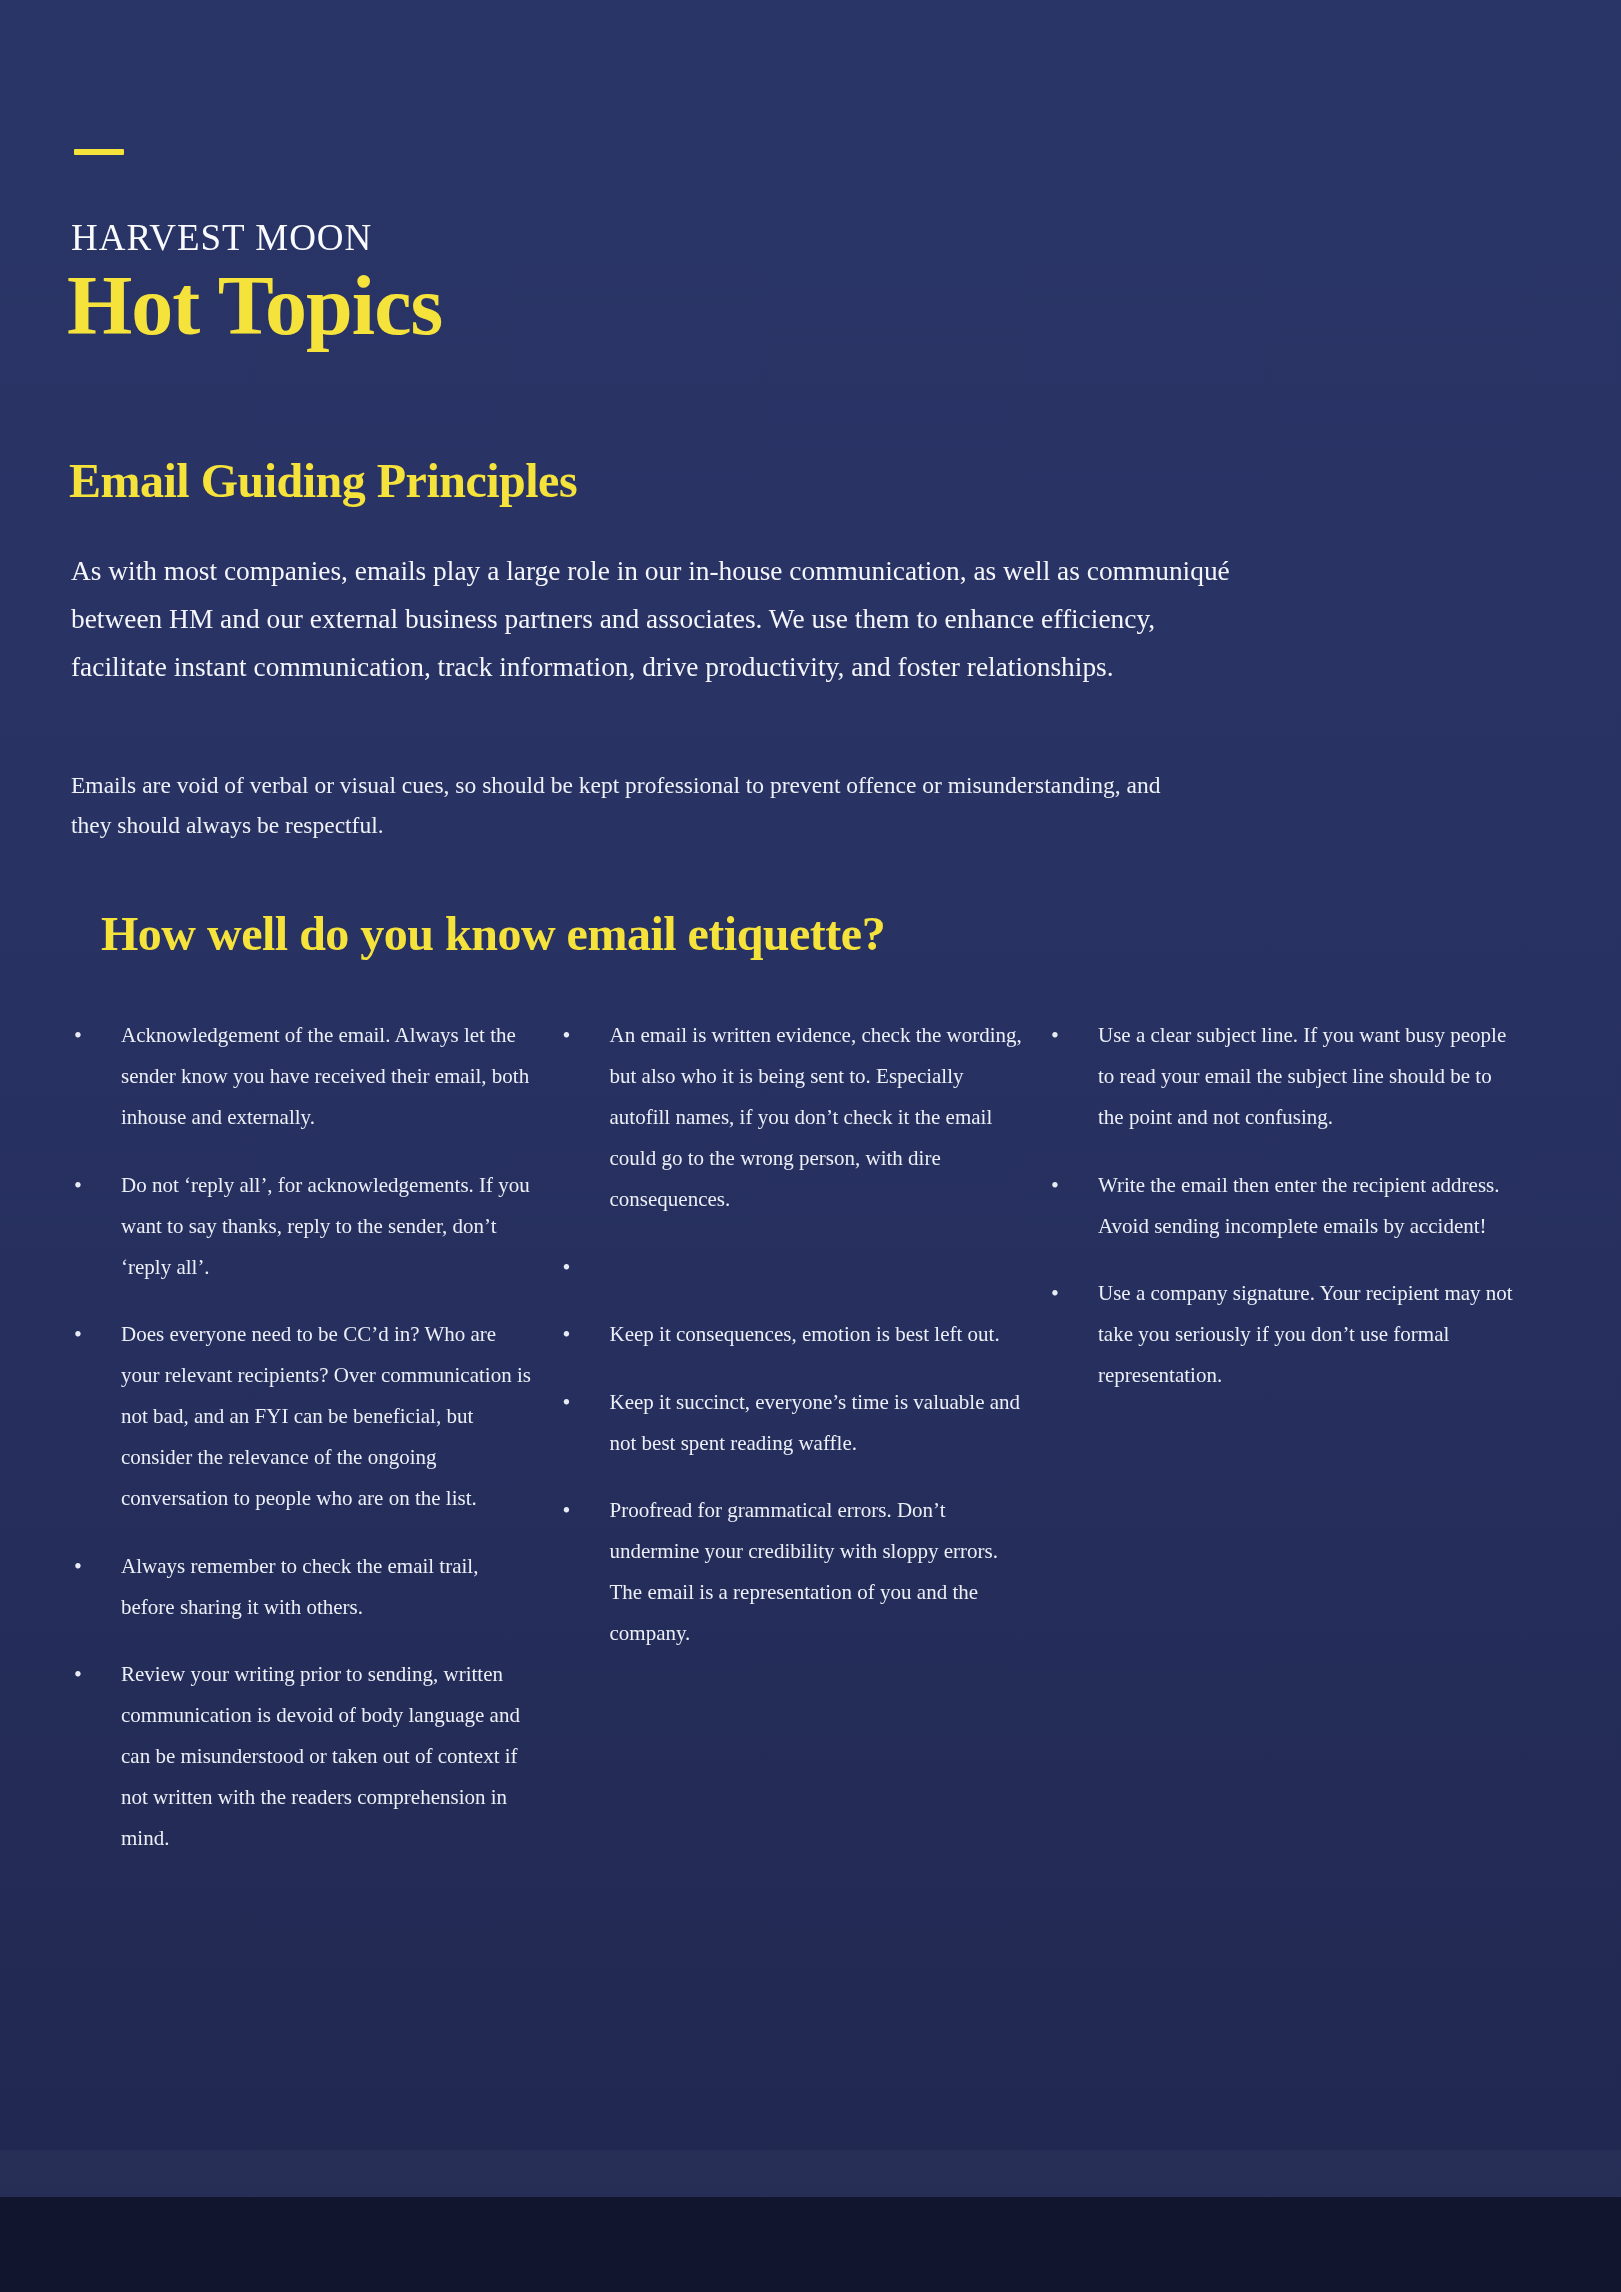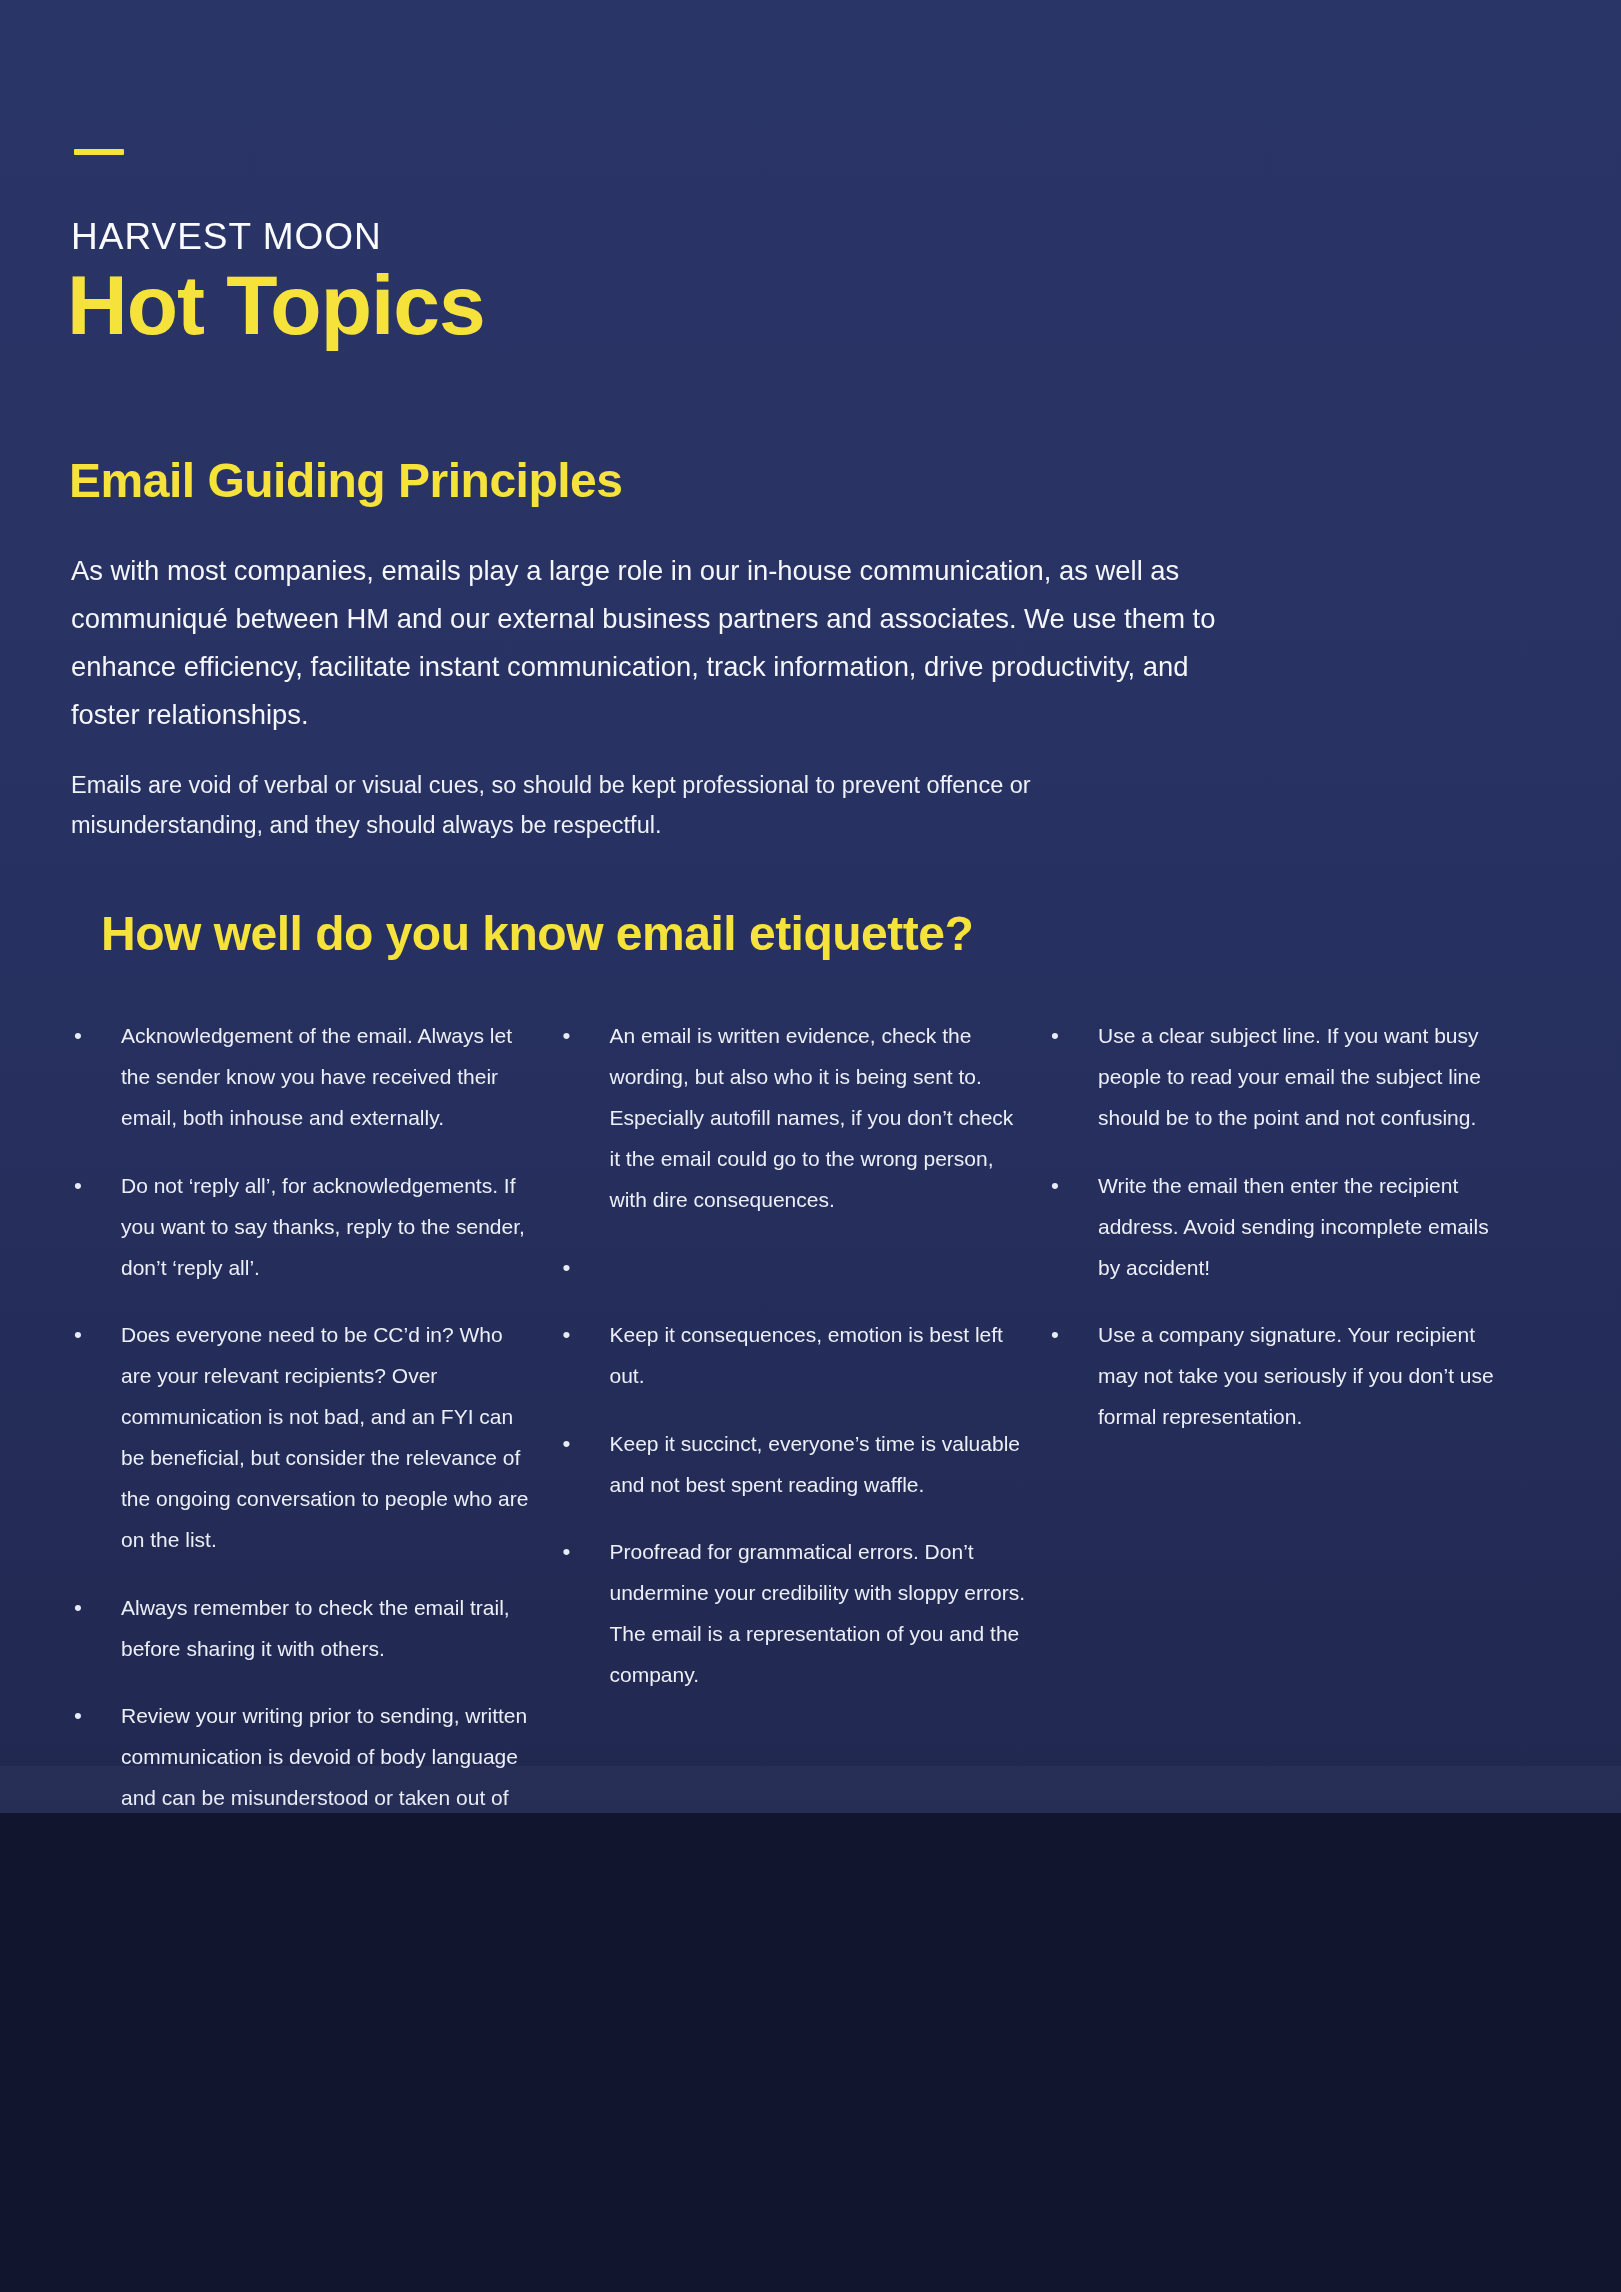--- a/index.html
+++ b/index.html
@@ -1,21 +1,21 @@
 <!DOCTYPE html>
 <html><head>
 <meta charset="utf-8">
 <style>
   html,body{margin:0;padding:0;background:#11162e;}
   .page{
     position:relative;
-    width:1621px;height:1813px;
+    width:1621px;height:2197px;
     margin:0 auto;
     background:linear-gradient(180deg,#2a3567 0%,#283263 42%,#252e5b 70%,#212850 100%);
-    font-family:Liberation Sans, sans-serif;
+    font-family:Liberation Serif, serif;
     overflow:hidden;
     color:#eef1f8;
   }
   .footer-band{
     position:absolute;left:0;bottom:0;width:100%;height:47px;
     background:rgba(150,170,220,0.05);
   }
   .accent-dash{
     position:absolute;left:74px;top:149px;width:50px;height:5.9px;
     background:#f5e23b;border-radius:1px;

